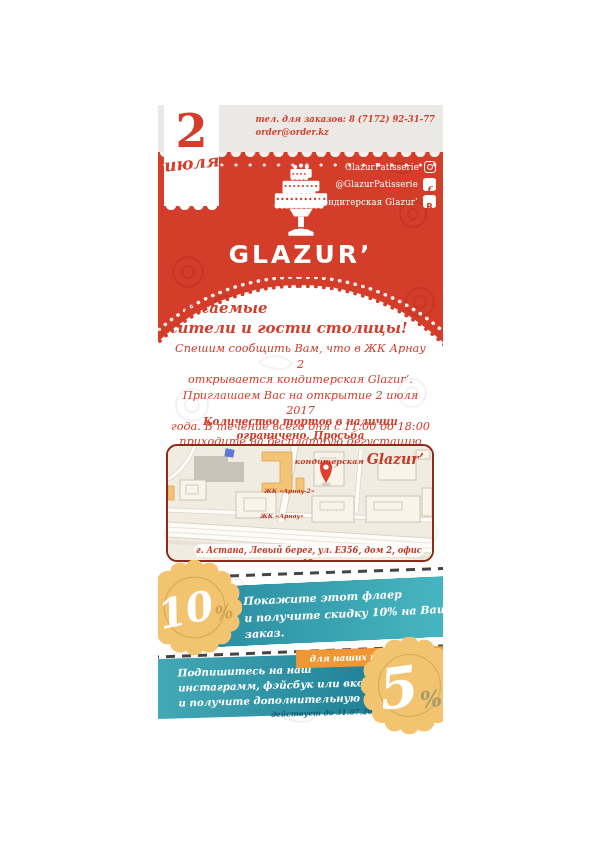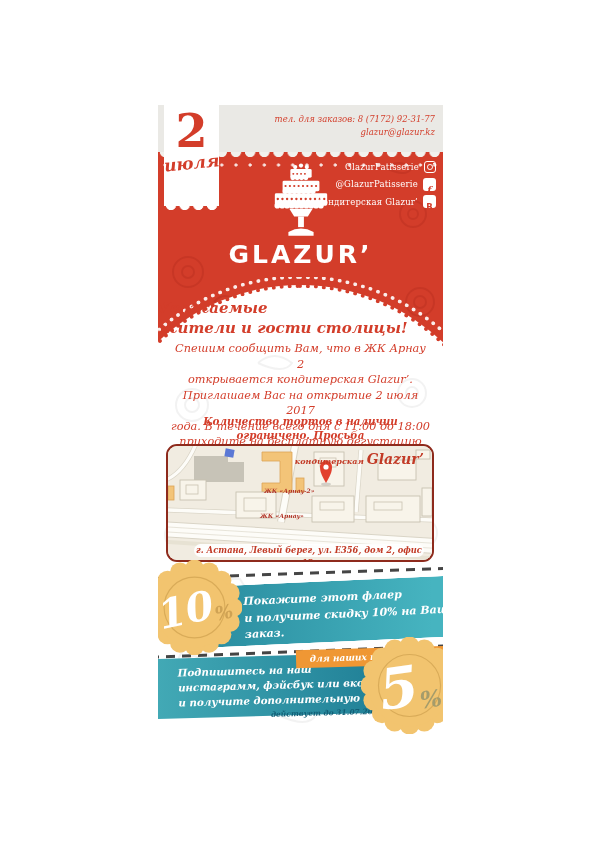--- a/index.html
+++ b/index.html
@@ -2,22 +2,22 @@
 <html><head>
 <meta charset="utf-8">
 <style>
   html,body{margin:0;padding:0;background:#fff;}
   .page{position:relative;width:600px;height:849px;background:#ffffff;overflow:hidden;
         font-family:"DejaVu Serif", serif;}
   .flyer{position:absolute;left:158px;top:105px;width:285px;height:640px;background:#fff;overflow:hidden;}
 
   
   .strip{position:absolute;left:0;top:0;width:100%;height:47px;background:#eae9e5;z-index:2;}
-  .contact{position:absolute;right:8px;top:8px;text-align:right;color:#d33d2a;
-           font-style:italic;font-weight:normal;font-size:8.5px;line-height:1.55;z-index:3;margin-left:11px;}
+  .contact{position:absolute;right:8px;top:8px;color:#d33d2a;
+           font-style:italic;font-weight:bold;font-size:8.5px;line-height:1.55;z-index:3;margin-left:11px;}
 
   
   .redband{position:absolute;left:0;top:47px;width:100%;height:193px;background:#d33d2a;z-index:1;}
   .lace{position:absolute;left:0;top:47px;width:100%;height:7px;z-index:3;
         background-image:radial-gradient(circle at 7px 0px,#f2f1ed 4.8px,rgba(0,0,0,0) 5.5px);
         background-size:14.2px 7px;background-repeat:repeat-x;}
   .lace-dots{position:absolute;left:5px;top:58px;width:100%;height:4px;z-index:3;
         background-image:radial-gradient(circle at 2px 2px,rgba(255,255,255,.85) 1.3px,rgba(0,0,0,0) 1.9px);
         background-size:14.2px 4px;background-repeat:repeat-x;}
 
@@ -113,21 +113,21 @@
 </style>
 </head>
 <body>
 
 <div class="page">
   <div class="flyer">
 
     <div class="strip"></div>
     <div class="contact">
       <div>тел. для заказов: 8 (7172) 92-31-77</div>
-      <div>glazur@glazur.kz</div>
+      <div>order@order.kz</div>
     </div>
 
     <div class="redband">
       <svg width="285" height="193" viewBox="0 0 285 193">
         <g fill="none" stroke="#b92f1f" stroke-width="2" opacity=".45">
           <circle cx="30" cy="120" r="15"></circle>
             <circle cx="30" cy="120" r="6"></circle>
           <circle cx="255" cy="62" r="13"></circle>
             <circle cx="255" cy="62" r="5"></circle>
           <circle cx="262" cy="150" r="14"></circle>

